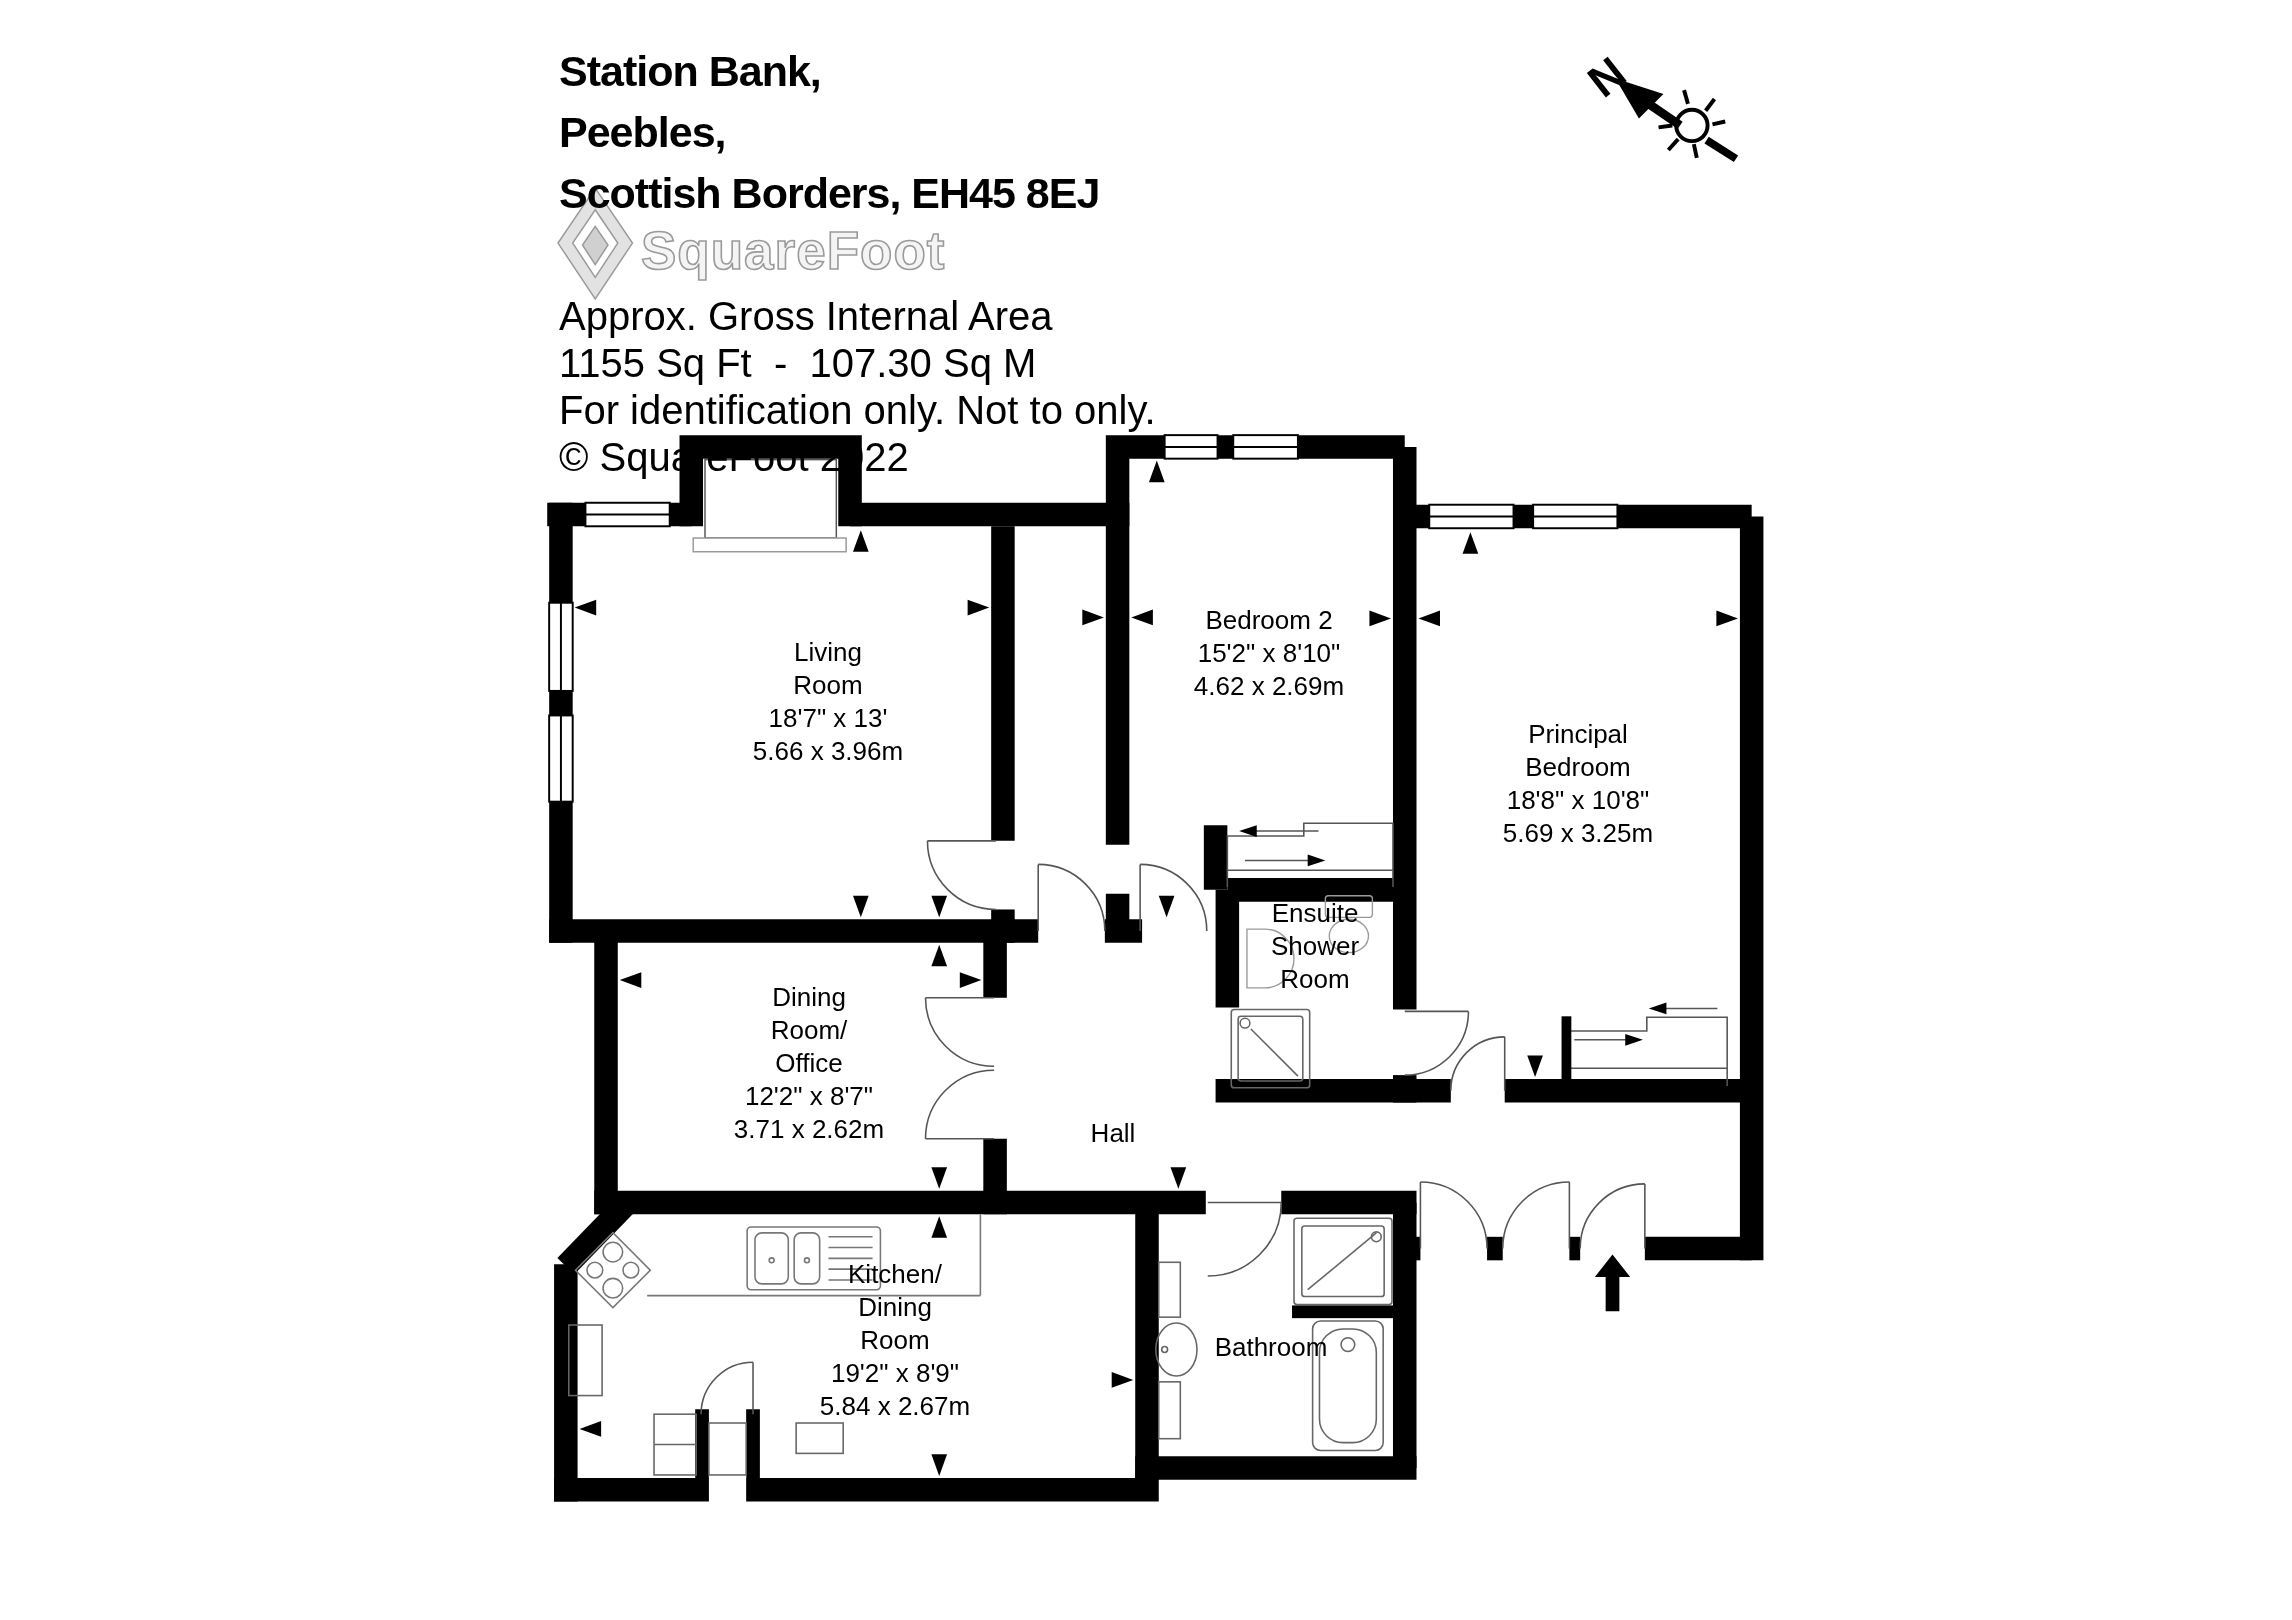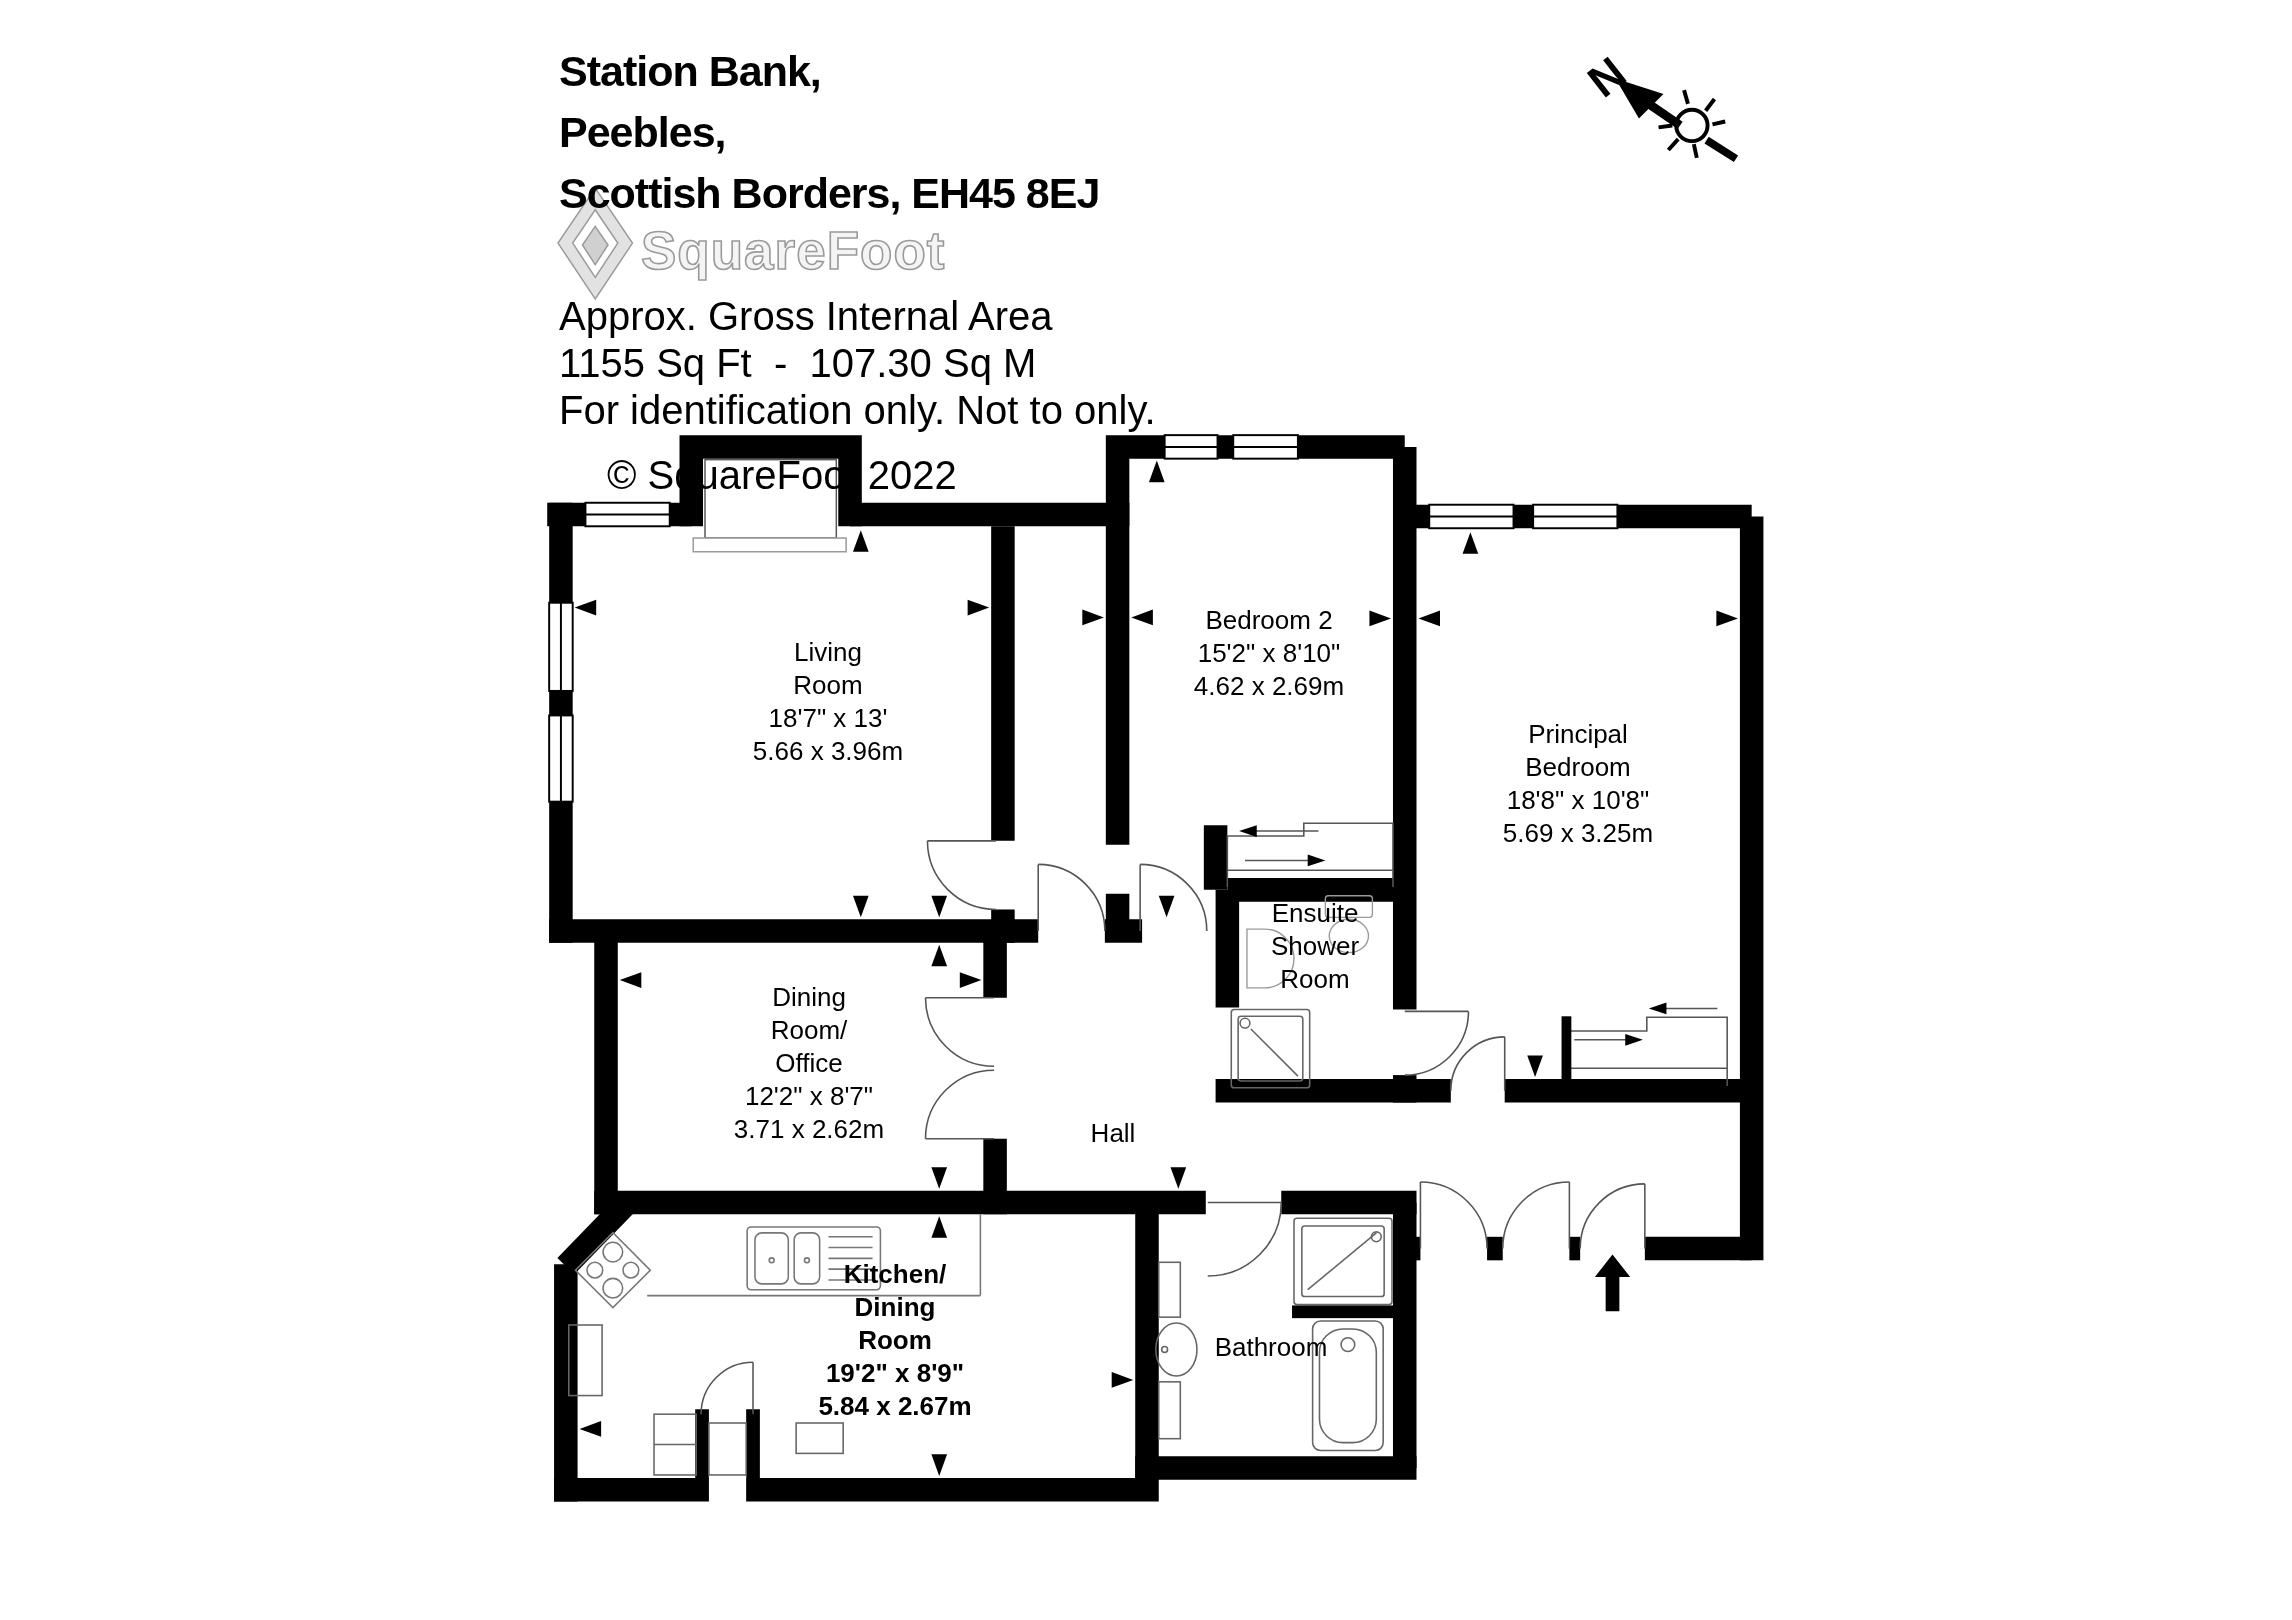--- a/index.html
+++ b/index.html
@@ -292,21 +292,21 @@
 
   <div class="abs hdr" style="left:559px;top:41px;">Station Bank,
 Peebles,
 Scottish Borders, EH45 8EJ</div>
 
   <div class="abs logo-text" style="left:641px;top:220px;">SquareFoot</div>
 
   <div class="abs area" style="left:559px;top:293px;">Approx. Gross Internal Area</div>
   <div class="abs area" style="left:559px;top:340px;">1155 Sq Ft  -  107.30 Sq M</div>
   <div class="abs area" style="left:559px;top:387px;">For identification only. Not to only.</div>
-  <div class="abs area" style="left:559px;top:452px;margin-left:48px;">© SquareFoot 2022</div>
+  <div class="abs area" style="left:559px;top:434px;">© SquareFoot 2022</div>
 
   <div class="abs lbl" style="left:828px;top:636px;">Living
 Room
 18'7" x 13'
 5.66 x 3.96m</div>
   <div class="abs lbl" style="left:1269px;top:604px;">Bedroom 2
 15'2" x 8'10"
 4.62 x 2.69m</div>
   <div class="abs lbl" style="left:1578px;top:718px;">Principal
 Bedroom
@@ -314,21 +314,21 @@
 5.69 x 3.25m</div>
   <div class="abs lbl" style="left:1315px;top:897px;">Ensuite
 Shower
 Room</div>
   <div class="abs lbl" style="left:809px;top:981px;">Dining
 Room/
 Office
 12'2" x 8'7"
 3.71 x 2.62m</div>
   <div class="abs lbl" style="left:1113px;top:1111px;margin-top:6px;">Hall</div>
-  <div class="abs lbl" style="left:895px;top:1258px;font-weight:bold;">Kitchen/
+  <div class="abs lbl" style="left:895px;top:1258px;">Kitchen/
 Dining
 Room
 19'2" x 8'9"
 5.84 x 2.67m</div>
   <div class="abs lbl" style="left:1271px;top:1331px;">Bathroom</div>
 
 </div>
 
 
 </body></html>

